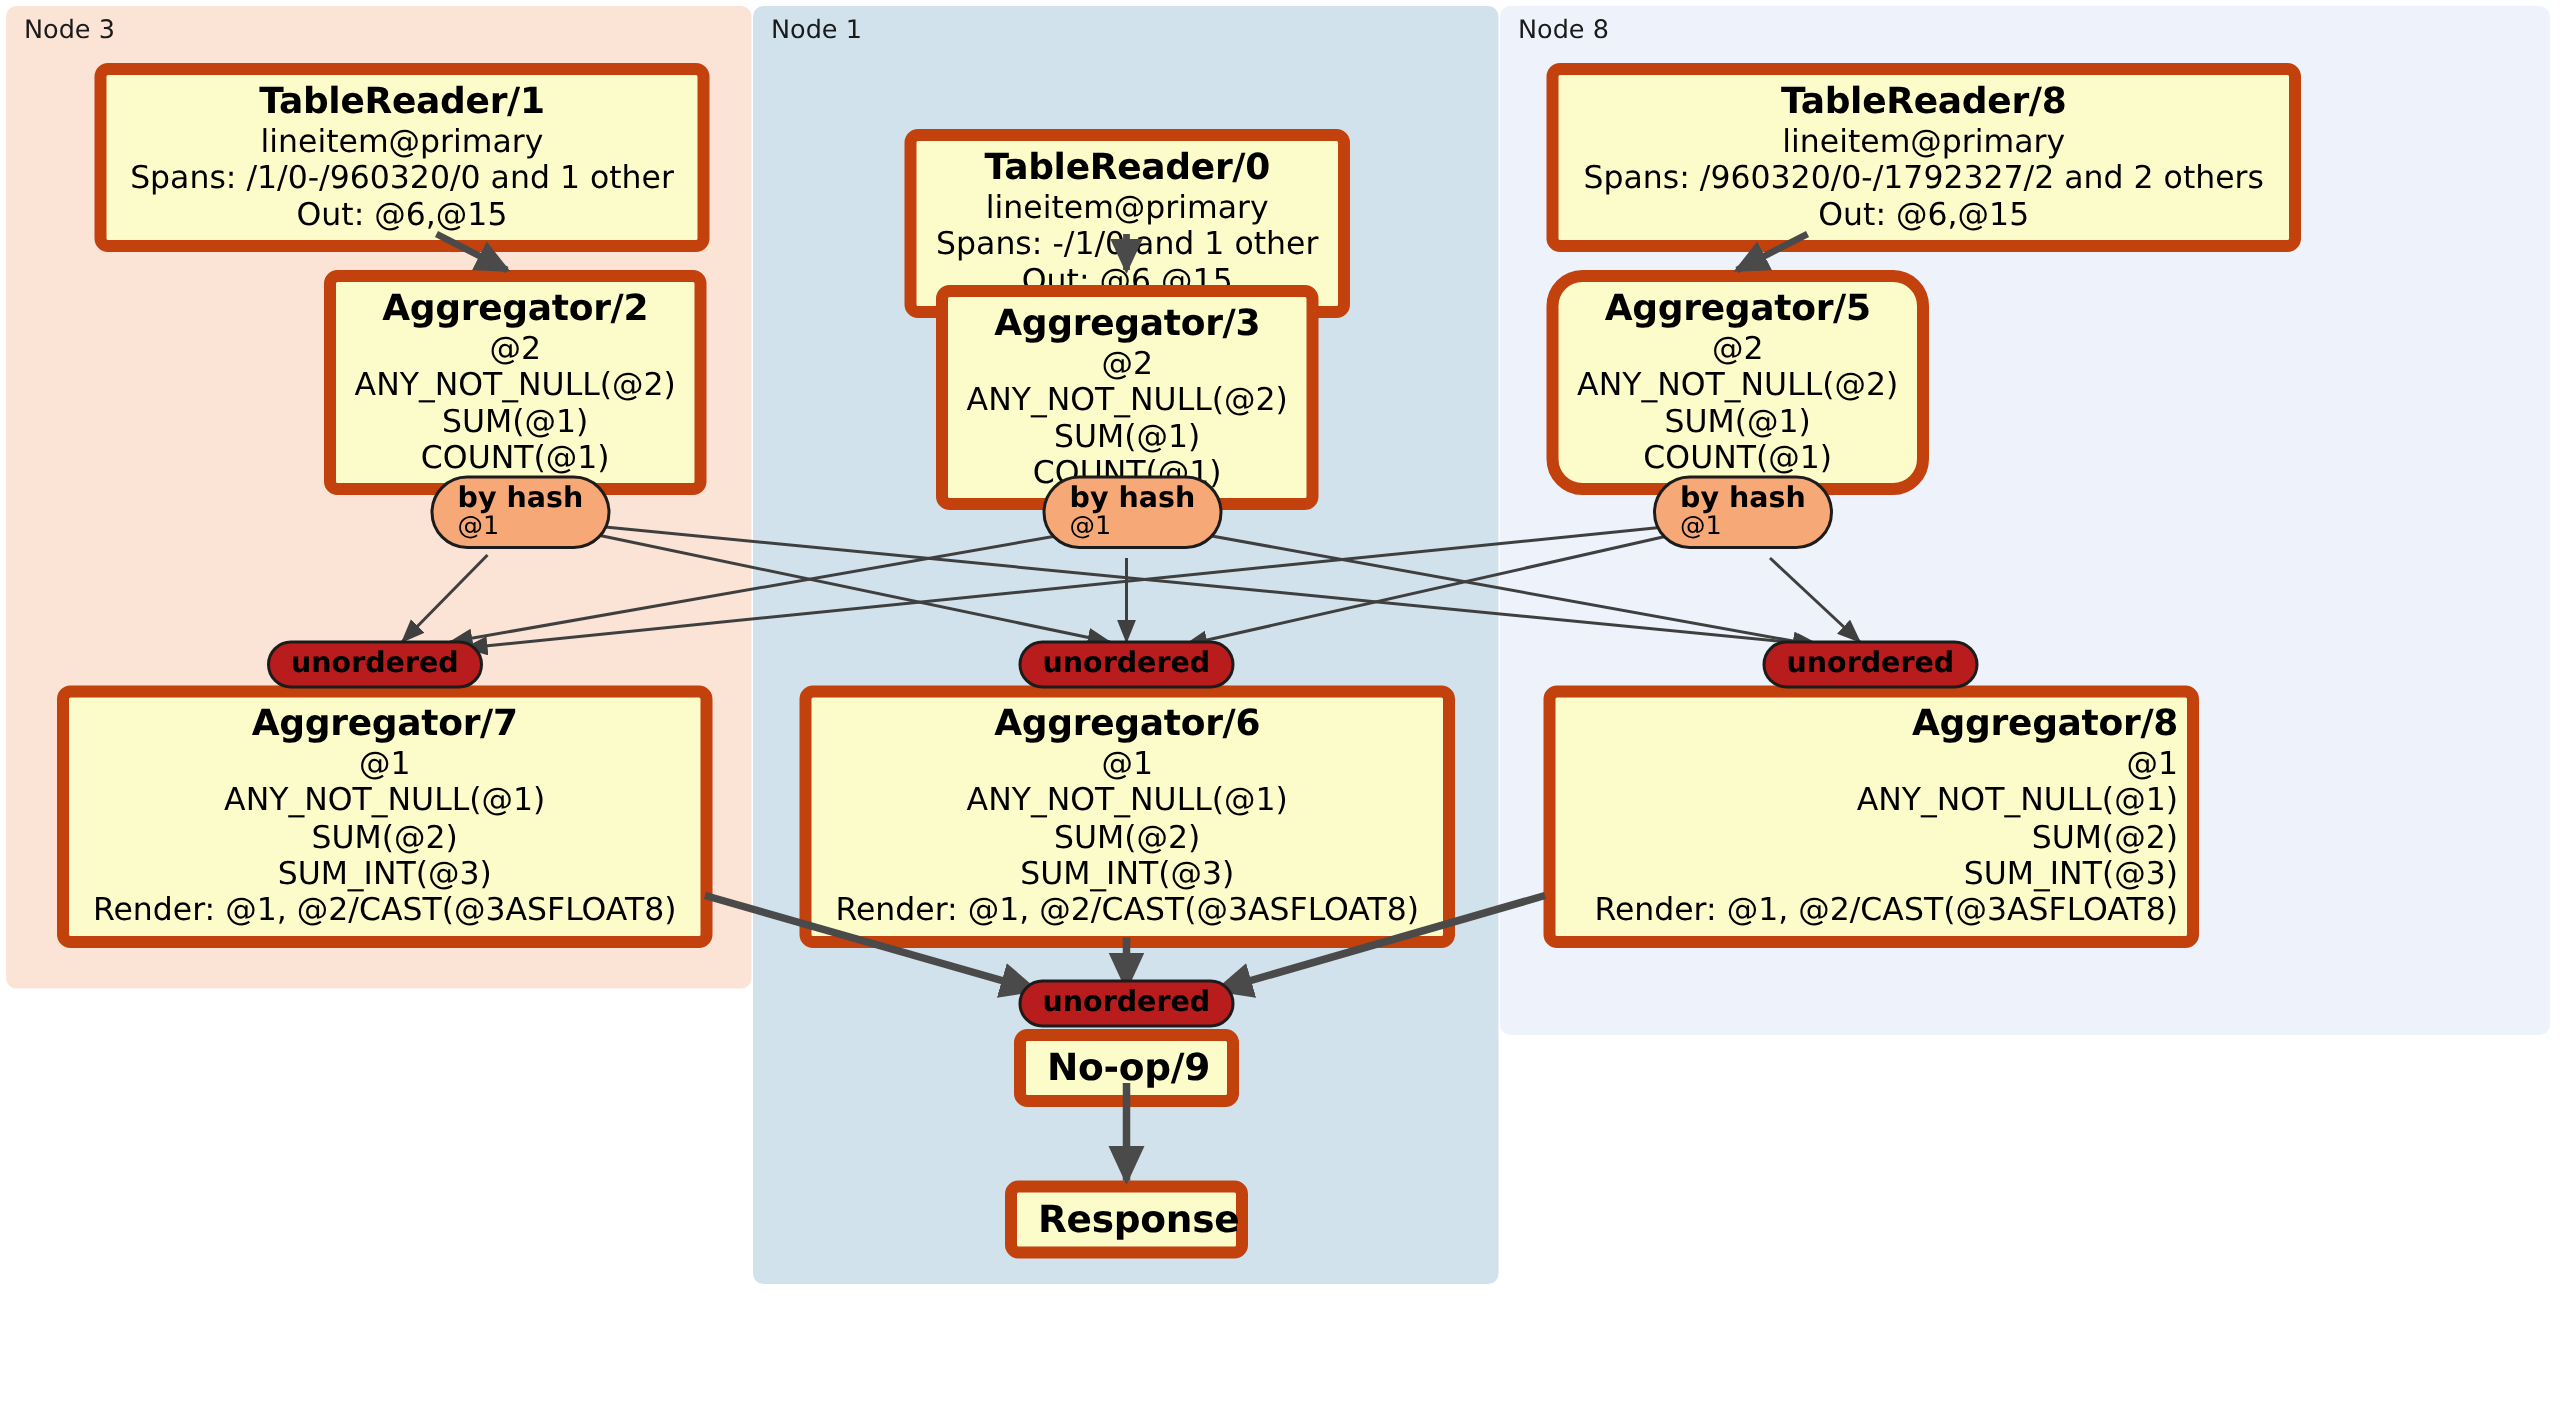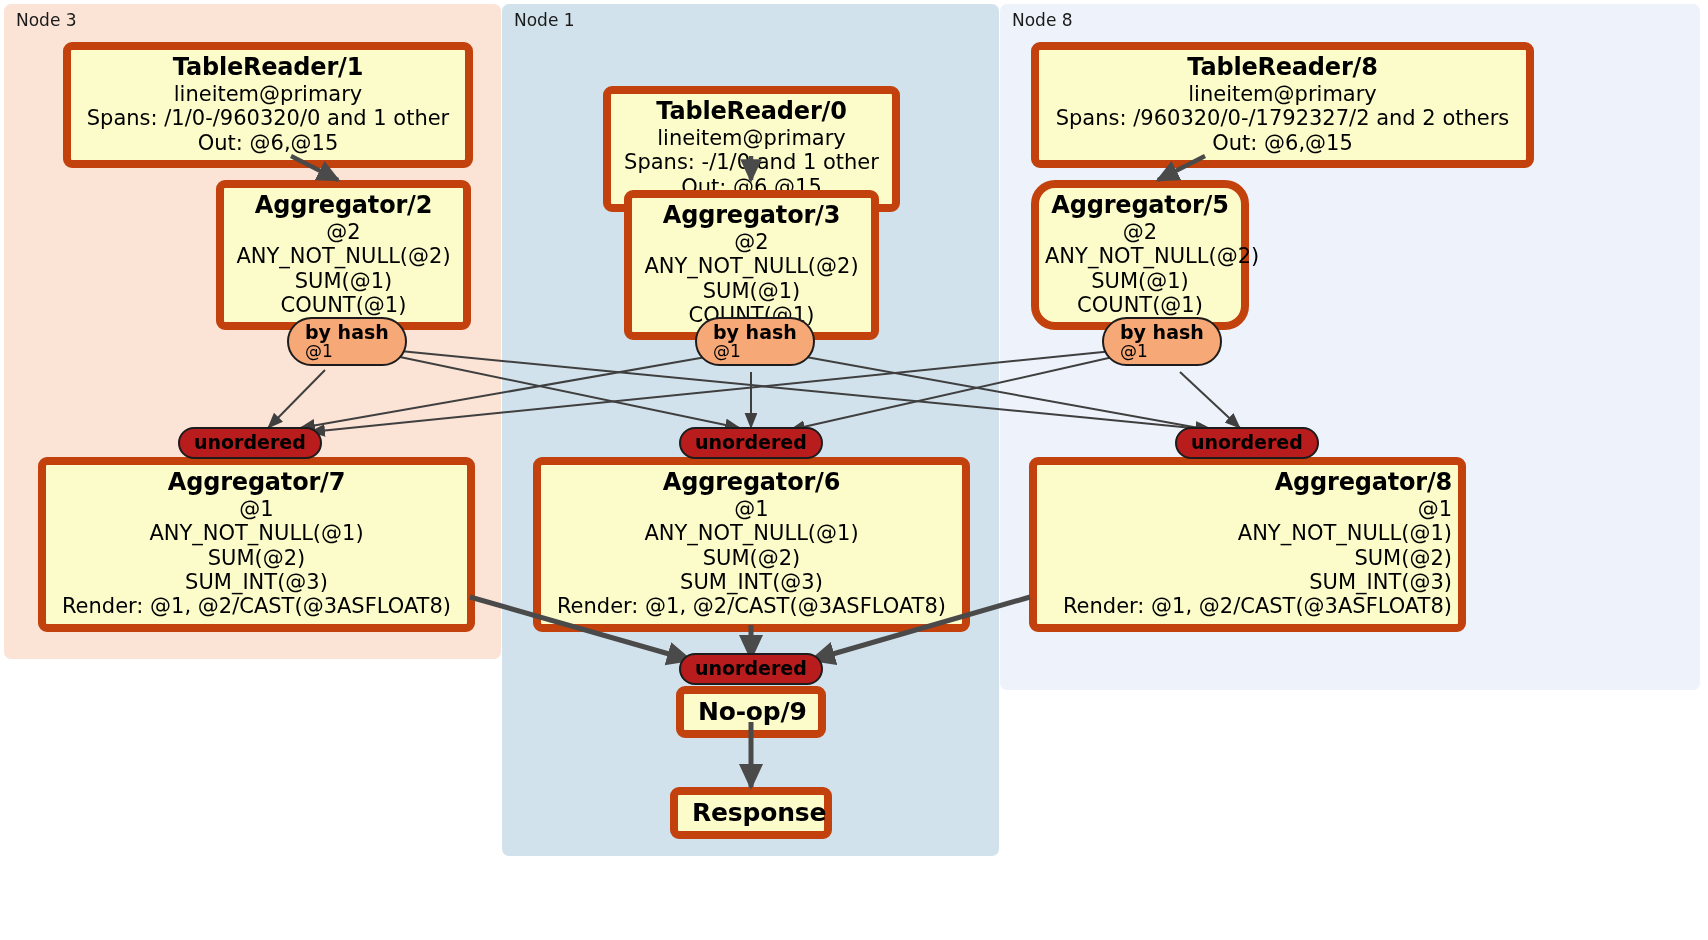--- a/index.html
+++ b/index.html
@@ -189,21 +189,21 @@
   </div>
 
   <div class="proc" id="agg3" style="left:624px; top:180px; width:255px;margin-top:10px;">
     <div class="title">Aggregator/3</div>
     <div class="ln">@2</div>
     <div class="ln">ANY_NOT_NULL(@2)</div>
     <div class="ln">SUM(@1)</div>
     <div class="ln">COUNT(@1)</div>
   </div>
 
-  <div class="proc" id="agg5" style="left:1031px; top:180px; width:218px;border-radius:24px;">
+  <div class="proc" id="agg5" style="left:1031px; top:180px; width:255px;border-radius:24px;">
     <div class="title">Aggregator/5</div>
     <div class="ln">@2</div>
     <div class="ln">ANY_NOT_NULL(@2)</div>
     <div class="ln">SUM(@1)</div>
     <div class="ln">COUNT(@1)</div>
   </div>
 
   <div class="badge hash" style="left:287px; top:317px;">
     <div class="b1">by hash</div>
     <div class="b2">@1</div>

